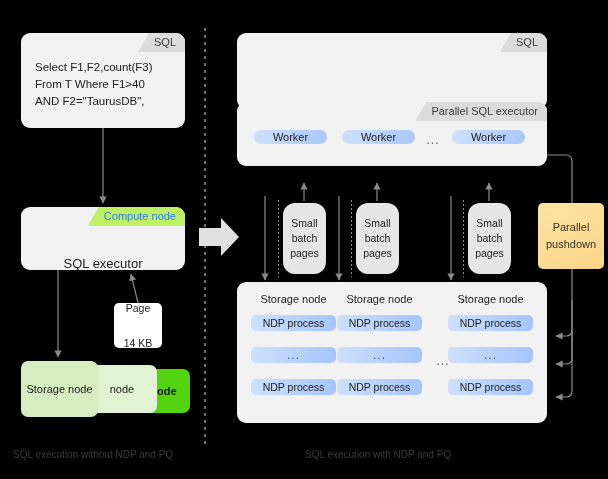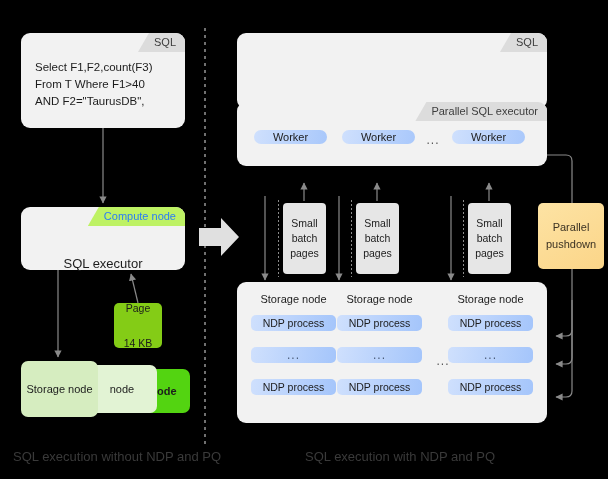--- a/index.html
+++ b/index.html
@@ -33,21 +33,21 @@
 
   
   #sql-left{left:21px;top:33px;width:164px;height:95px;}
   #compute-node{left:21px;top:207px;width:164px;height:63px;}
   #compute-node .ctitle{
     position:absolute;inset:0;display:flex;align-items:center;justify-content:center;
     font-size:13px;color:#1c1c1c;padding-top:8px;box-sizing:border-box;margin-top:41px;
   }
   #page-box{
     position:absolute;left:114px;top:303px;width:48px;height:45px;
-    background:#84cc16;border-radius:5px;
+    background:#ffffff;border-radius:5px;
     display:flex;flex-direction:column;align-items:center;justify-content:center;
     font-size:10.5px;line-height:15px;color:#1c1c1c;gap:20px;
   }
 
   
   .greenbox{
     position:absolute;border-radius:7px;
     display:flex;align-items:center;justify-content:center;
     font-size:11px;line-height:14px;text-align:center;color:#1c1c1c;
     box-sizing:border-box;padding:0 4px;
@@ -78,21 +78,21 @@
   #worker-1{left:17px;}
   #worker-2{left:105px;}
   #worker-3{left:215px;}
   .dots-inline{
     position:absolute;top:31px;left:185px;width:22px;text-align:center;
     font-size:12px;color:#555;letter-spacing:1px;
   }
 
   
   .sbp{
-    position:absolute;width:43px;height:71px;background:#e6e6e6;border-radius:4px;
+    position:absolute;width:43px;height:71px;background:#e6e6e6;border-radius:12px;
     display:flex;align-items:center;justify-content:center;text-align:center;
     font-size:10.5px;line-height:15px;color:#1c1c1c;
   }
   #sbp-1{left:283px;top:203px;}
   #sbp-2{left:356px;top:203px;}
   #sbp-3{left:468px;top:203px;}
 
   .dotline{
     position:absolute;width:1px;
     background-image:linear-gradient(#8a8a8a 50%,rgba(0,0,0,0) 0%);
@@ -121,21 +121,21 @@
     font-size:10.5px;color:#1c1c1c;
   }
   .ndp.mid{font-size:12px;color:#4a5b77;letter-spacing:1px;}
   .col-dots{
     position:absolute;left:195px;top:72px;width:22px;text-align:center;
     font-size:12px;color:#555;letter-spacing:1px;
   }
 
   
   .caption{
-    position:absolute;font-size:13px;color:#3a3a3a;white-space:nowrap;text-align:center;
+    position:absolute;font-size:10px;color:#3a3a3a;white-space:nowrap;text-align:center;
   }
   #caption-left{left:13px;top:449px;}
   #caption-right{left:305px;top:449px;}
 
   svg.conn{position:absolute;left:0;top:0;width:608px;height:479px;pointer-events:none;}
 </style>
 </head>
 <body>
 
 <div class="stage">

